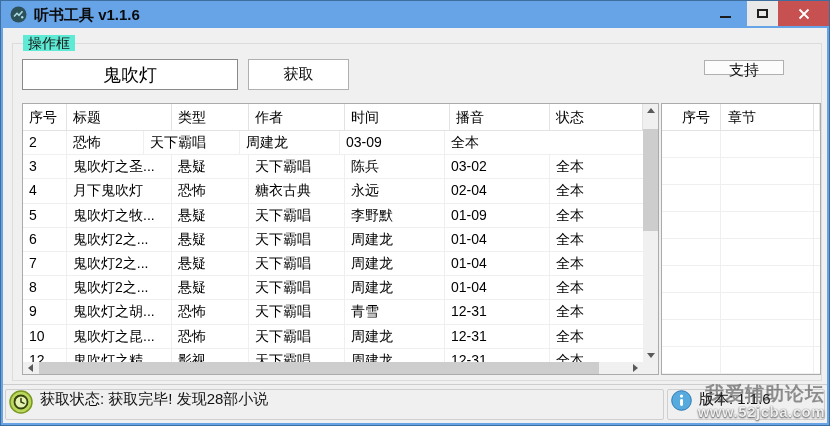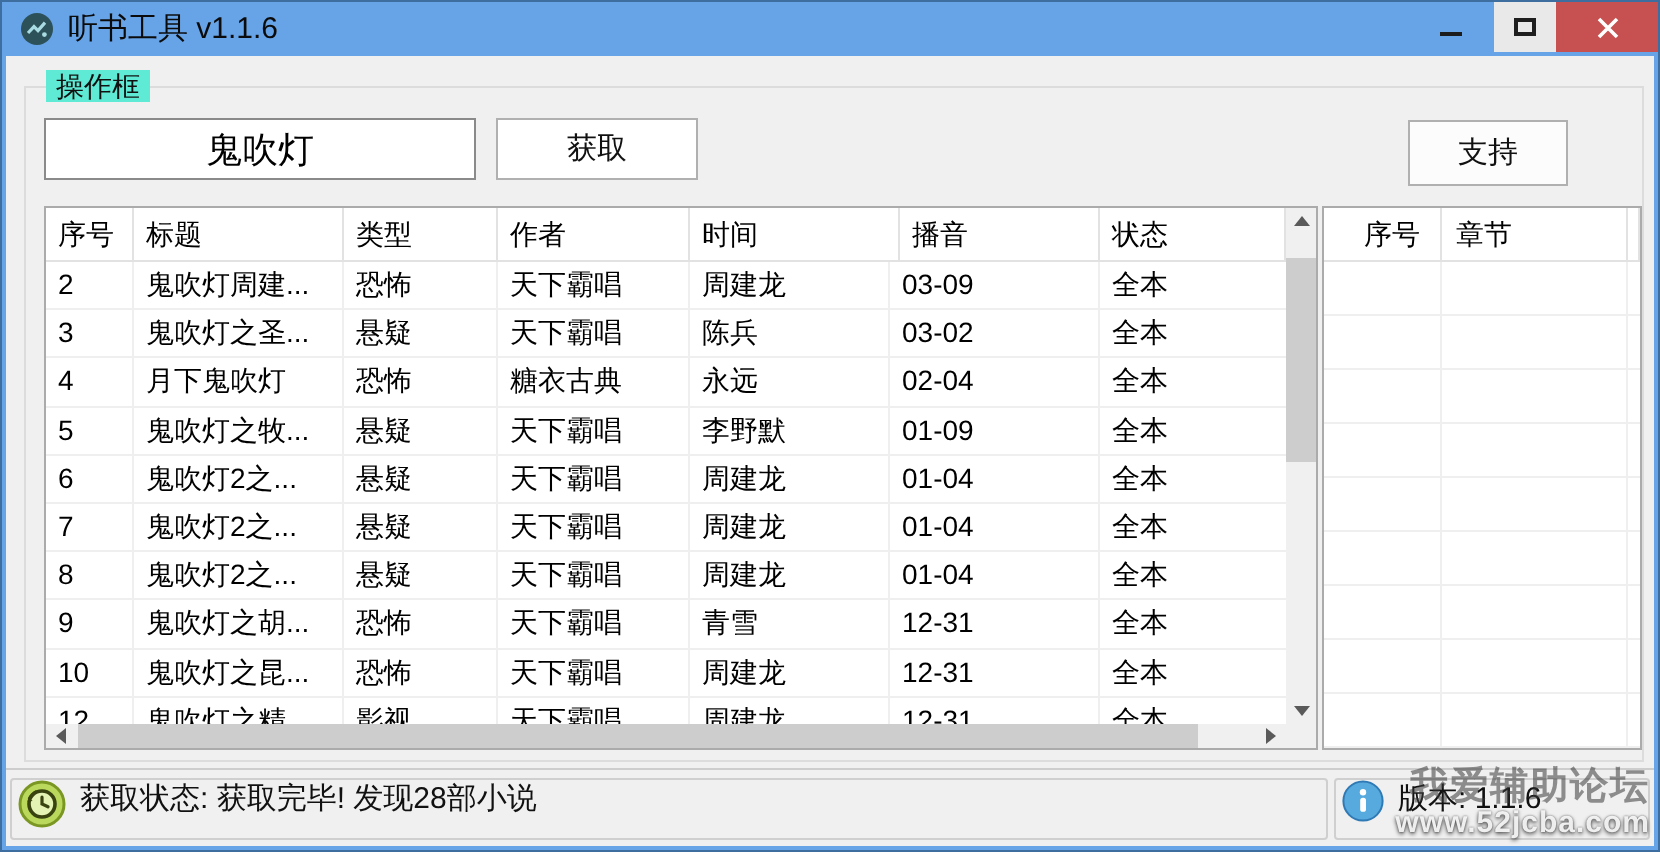--- a/index.html
+++ b/index.html
@@ -5,21 +5,21 @@
   * { margin:0; padding:0; box-sizing:border-box; }
   body { background:#fff; font-family:"Liberation Sans","DejaVu Sans",sans-serif; }
 
   .window{ position:relative; width:830px; height:426px; background:#67a3e7;
            box-shadow: inset 0 0 0 1px #3e6da0; overflow:hidden; }
 
   
   .titlebar{ position:absolute; left:3px; top:1px; right:3px; height:27px; }
   .app-icon{ position:absolute; left:7px; top:5px; width:17px; height:17px; }
   .win-title{ position:absolute; left:31px; top:0; height:27px; line-height:27px;
-              font-size:15px; font-weight:normal; color:#0b0b0b; }
+              font-size:15px; font-weight:bold; color:#0b0b0b; }
   .btn-min{ position:absolute; left:701px; top:0; width:43px; height:25px;
             display:flex; align-items:center; justify-content:center; }
   .btn-min .dash{ width:11px; height:2px; background:#1c1c1c; margin-top:6px; }
   .btn-max{ position:absolute; left:744px; top:0; width:31px; height:25px; background:#e9e9e9;
             display:flex; align-items:center; justify-content:center; }
   .btn-max .rect{ width:11px; height:9px; border:2px solid #1f1f1f; background:transparent; }
   .btn-close{ position:absolute; left:775px; top:0; width:51px; height:25px; background:#c75050;
               display:flex; align-items:center; justify-content:center; }
 
   
@@ -29,21 +29,21 @@
              border:1px solid #dcdcdc; }
   .groupbox-label{ position:absolute; left:23px; top:35px; background:#5eead4;
                    padding:0 5px; font-size:14px; color:#111; line-height:16px; }
 
   .search-input{ position:absolute; left:22px; top:59px; width:216px; height:31px;
                  border:1px solid #8a8a8a; background:#fff; text-align:center;
                  font-size:18px; color:#000; font-family:inherit; outline:none; }
   .push-btn{ position:absolute; font-size:15px; color:#111; font-family:inherit;
              background:#ffffff; border:1px solid #b0b0b0; cursor:default; }
   .fetch-btn{ left:248px; top:59px; width:101px; height:31px; }
-  .support-btn{ left:704px; top:60px; width:80px; height:33px; background:#fcfcfc; }
+  .support-btn{ left:704px; top:60px; width:80px; height:15px; background:#fcfcfc; }
 
   
   .results-table{ position:absolute; left:22px; top:103px; width:637px; height:272px;
                   background:#fff; border:1px solid #ababab; }
   .rt-header{ position:absolute; left:0; top:0; right:15px; height:27px; display:flex;
               border-bottom:1px solid #e2e2e2; background:#fff; }
   .rt-body{ position:absolute; left:0; top:27px; right:15px; bottom:12px; overflow:hidden; }
   .rt-row{ display:flex; height:24.2px; border-bottom:1px solid #efefef; }
   .cell{ padding-left:6px; overflow:hidden; white-space:nowrap; font-size:14px; color:#000;
          border-right:1px solid #efefef; line-height:23px; }
@@ -135,21 +135,20 @@
       <div class="cell c1">标题</div>
       <div class="cell c2">类型</div>
       <div class="cell c3">作者</div>
       <div class="cell c5">时间</div>
       <div class="cell c4">播音</div>
       <div class="cell c6">状态</div>
     </div>
     <div class="rt-body">
         <div class="rt-row">
           <div class="cell c0">2</div>
-          <div class="cell c1">鬼吹灯周建...</div>
           <div class="cell c2">恐怖</div>
           <div class="cell c3">天下霸唱</div>
           <div class="cell c4">周建龙</div>
           <div class="cell c5">03-09</div>
           <div class="cell c6">全本</div>
         </div>
         <div class="rt-row">
           <div class="cell c0">3</div>
           <div class="cell c1">鬼吹灯之圣...</div>
           <div class="cell c2">悬疑</div>

